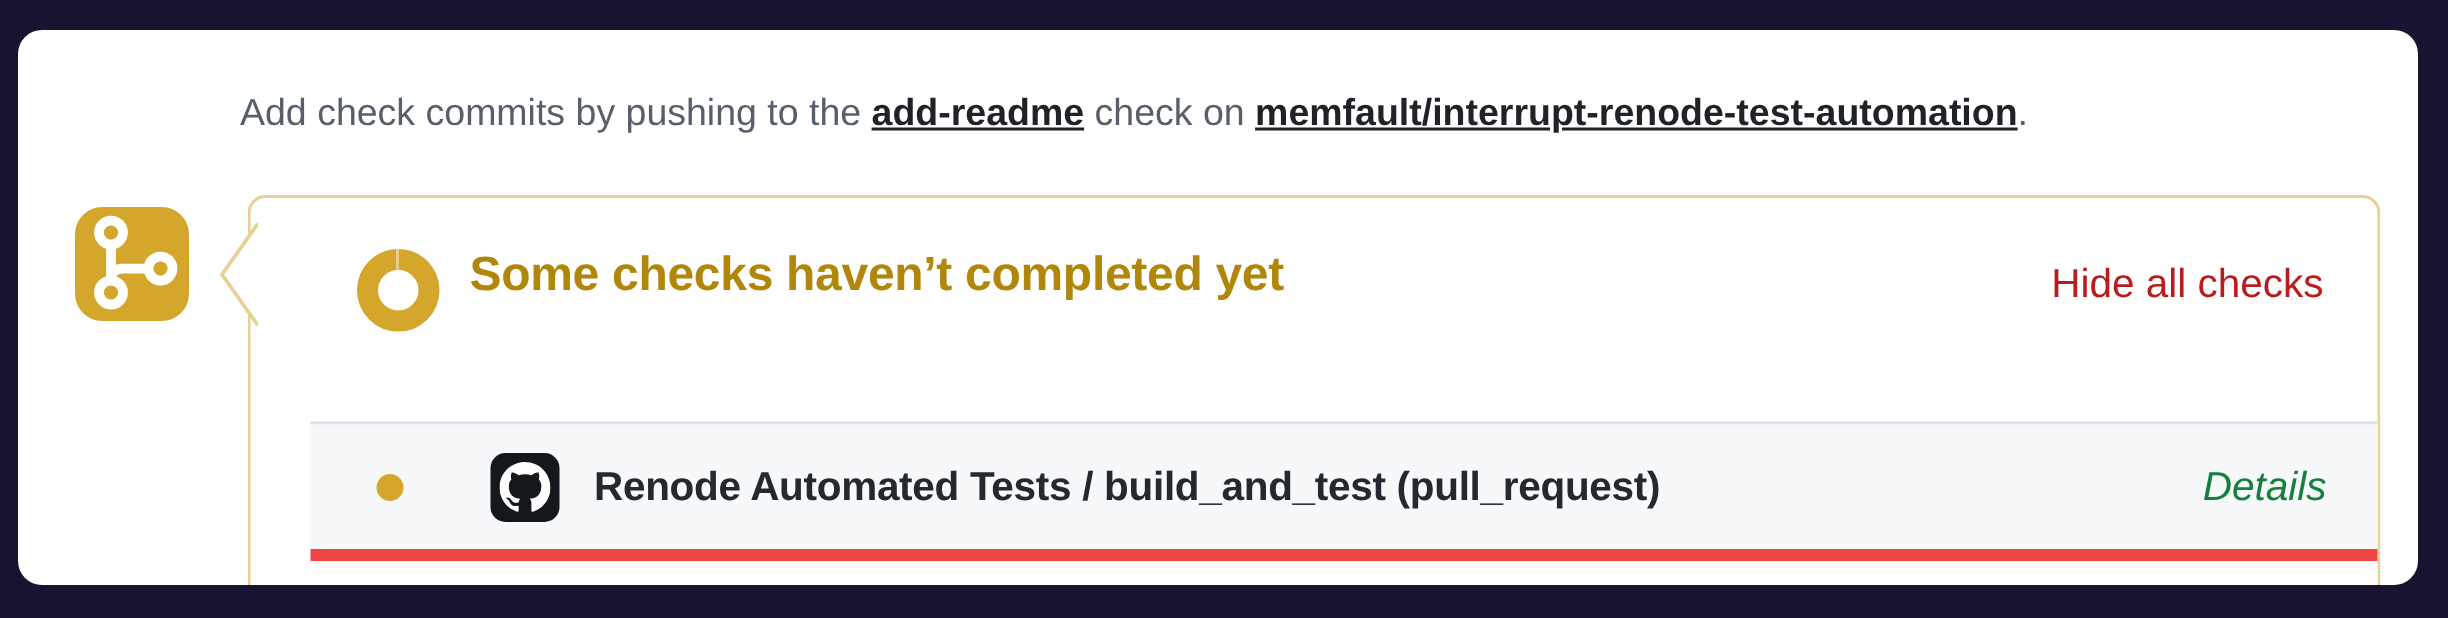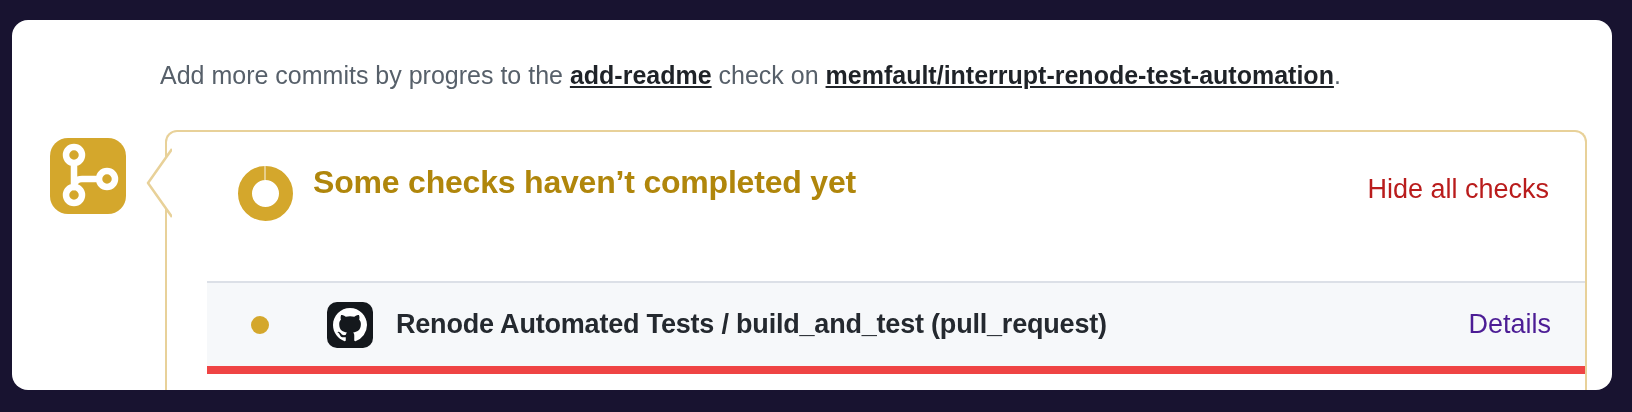--- a/index.html
+++ b/index.html
@@ -89,32 +89,32 @@
   .avatar svg { width: 34px; height: 34px; display: block; fill: #ffffff; }
   .check-name {
     margin-left: 23px; font-size: 27px; font-weight: 700; color: #24292f;
     letter-spacing: -0.2px; white-space: nowrap;
   }
   .check-status {
     margin-left: 24px; font-size: 26px; font-style: italic; color: #57606a;
     white-space: nowrap;
   }
   .details-link {
-    margin-left: auto; font-size: 27px; color: #4c1d95;
-    text-decoration: none; cursor: pointer; white-space: nowrap;
+    margin-left: auto; font-size: 27px; color: #15803d;
+    text-decoration: none; cursor: pointer; white-space: nowrap; font-style: italic;
   }
   .next-row { flex: 1; background: #ffffff; }
 </style>
 </head>
 <body>
 
 <div class="page">
   <div class="card">
 
-    <p class="commit-banner"><span>Add more commits by progres to the </span><span class="strong">add-readme</span><span> check on </span><span class="strong">memfault/interrupt-renode-test-automation</span><span>.</span></p>
+    <p class="commit-banner"><span>Add check commits by pushing to the </span><span class="strong">add-readme</span><span> check on </span><span class="strong">memfault/interrupt-renode-test-automation</span><span>.</span></p>
 
     <div class="timeline-icon">
       <svg viewBox="0 0 76 76" aria-hidden="true">
         <g fill="none" stroke="#ffffff" stroke-width="6.5" stroke-linecap="round">
           <circle cx="24" cy="17" r="8"></circle>
           <circle cx="24" cy="57" r="8"></circle>
           <circle cx="57" cy="41" r="8"></circle>
           <line x1="24" y1="28.5" x2="24" y2="45.5"></line>
           <path d="M24 49 Q24 41 32 41 L45.5 41"></path>
         </g>

